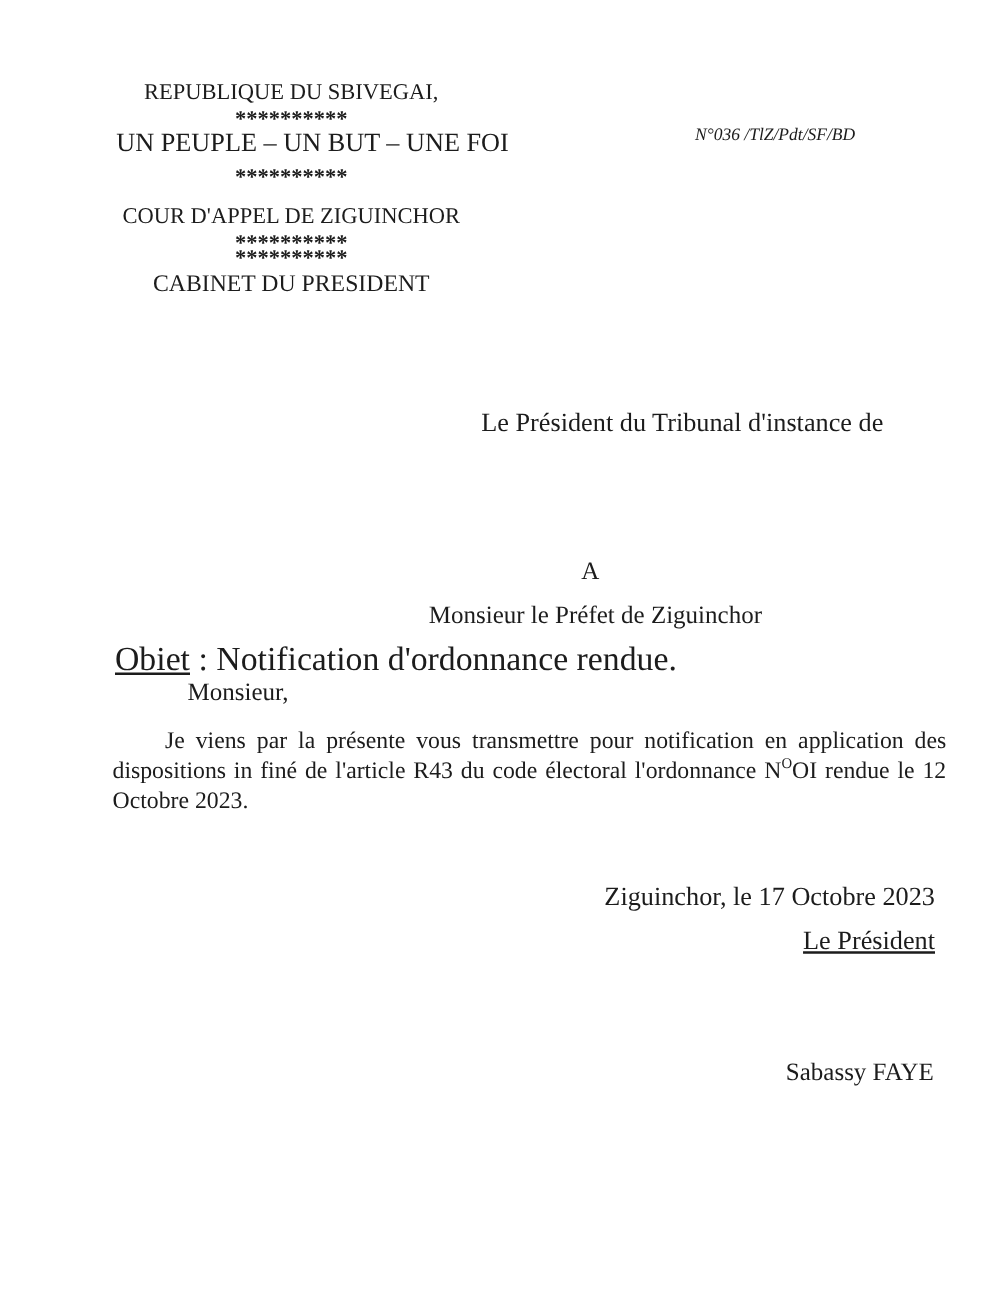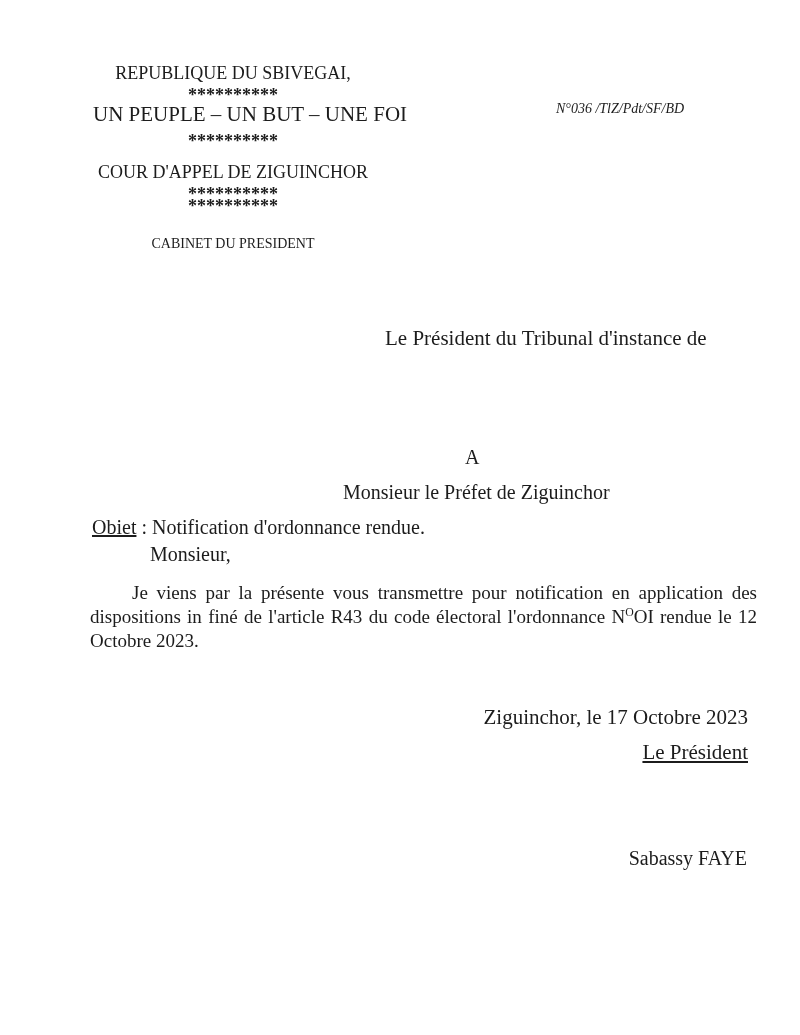--- a/index.html
+++ b/index.html
@@ -23,21 +23,21 @@
     font-weight: bold; font-size: 18px; line-height: 10px;
     letter-spacing: 0px; white-space: nowrap;
   }
   .lh-stars1 { margin-top: 8px; }
   .lh-motto { margin-top: 4px; font-size: 21px; line-height: 21px; }
   .lh-stars2 { margin-top: 11px; }
   .lh-court { margin-top: 17px; }
   .lh-stars3 { margin-top: 8px; }
   .lh-tribunal { margin: 2px auto 0; width: 250px; line-height: 21px; white-space: normal; }
   .lh-stars4 { margin-top: 2px; }
-  .lh-office { margin-top: 24px; font-size: 14px; font-family: Liberation Serif, serif; }
+  .lh-office { margin-top: 8px; font-size: 19px; font-family: Liberation Serif, serif; }
 
   .ref-number {
     position: absolute; left: 556px; top: 101px;
     font-style: italic; font-size: 14px; white-space: nowrap;
   }
 
   .sender-block {
     position: absolute; left: 385px; top: 325px; width: 350px;
     text-align: left; font-size: 21px; line-height: 27px;
   }
@@ -47,21 +47,21 @@
     position: absolute; left: 465px; top: 447px;
     font-size: 20px; line-height: 20px;
   }
   .recipient-line {
     position: absolute; left: 343px; top: 482px;
     font-size: 20px; line-height: 20px; white-space: nowrap;
   }
 
   .subject-line {
     position: absolute; left: 92px; top: 517px;
-    font-size: 20px; line-height: 20px; white-space: nowrap; text-align: right;
+    font-size: 27px; line-height: 20px; white-space: nowrap; text-align: right;
   }
   .subject-label { text-decoration: underline; }
   .salutation-line {
     position: absolute; left: 150px; top: 544px;
     font-size: 20px; line-height: 20px;
   }
 
   .body-p1 {
     position: absolute; left: 90px; top: 581px; width: 667px;
     font-size: 19px; line-height: 24px;

